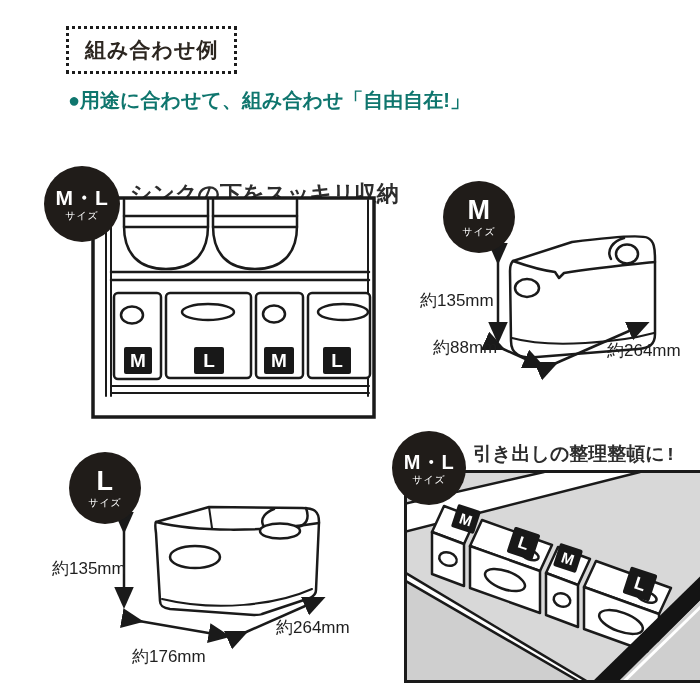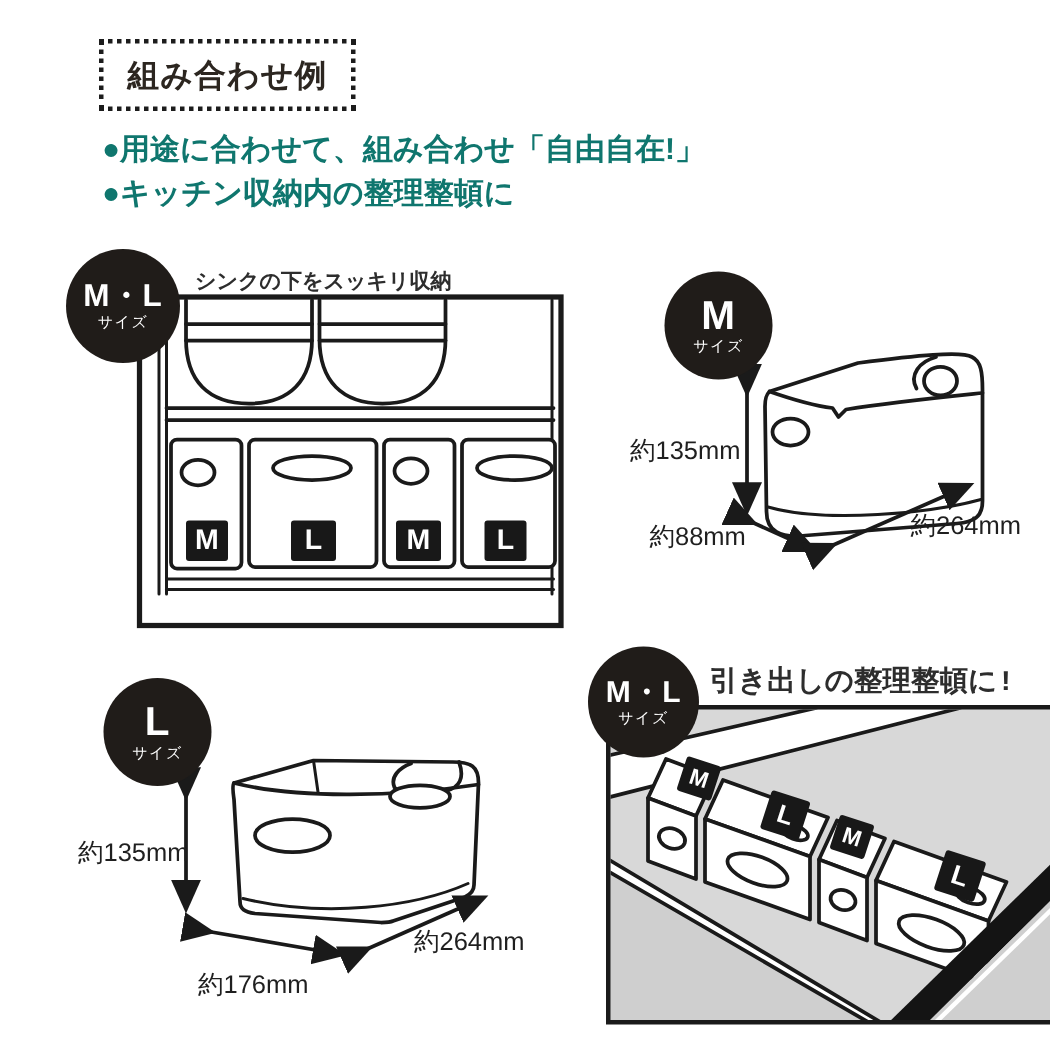--- a/index.html
+++ b/index.html
@@ -46,28 +46,27 @@
 <body>
 
 <div class="canvas">
 
   <div class="abs title-box">
     <span>組み合わせ例</span>
   </div>
 
   <div class="abs bullets">
     <div>●用途に合わせて、組み合わせ「自由自在!」</div>
-    <div>●キッチン収納内の整理整頓に</div>
   </div>
 
   <div class="abs badge" style="left:8px; top:166px; width:76px; height:76px;">
     <div class="badge-size" style="font-size:21px;">M・L</div>
     <div class="badge-sub">サイズ</div>
   </div>
-  <div class="abs caption" style="left:94px; top:179px; font-size:14px;">シンクの下をスッキリ収納</div>
+  <div class="abs caption" style="left:94px; top:179px; font-size:22px;">シンクの下をスッキリ収納</div>
 
   <svg class="abs" style="left:55px; top:196px;" width="285" height="226" viewBox="0 0 285 226">
     <rect x="2" y="2" width="281" height="219" fill="#ffffff" stroke="#1a1a1a" stroke-width="3.5"></rect>
     <g>
       <line class="ln" x1="15" y1="4" x2="15" y2="200" stroke-width="2"></line>
       <line class="ln" x1="20" y1="4" x2="20" y2="200" stroke-width="2"></line>
     </g>
     <g stroke-width="2.5">
       <path class="fw" d="M33,4 L33,30 C33,58 48,73 75,73 C102,73 117,58 117,30 L117,4"></path>
       <line class="ln" x1="33" y1="20" x2="117" y2="20"></line>
@@ -121,21 +120,21 @@
       <ellipse class="fw" cx="106" cy="60" rx="12" ry="9"></ellipse>
       <path class="ln" d="M91,110 C130,121 200,114 233,105" stroke-width="2"></path>
     </g>
     <g stroke="#1a1a1a" stroke-width="2.5">
       <line x1="77" y1="32" x2="77" y2="111" marker-start="url(#ahM)" marker-end="url(#ahM)"></line>
       <line x1="80" y1="120" x2="120" y2="138" marker-start="url(#ahM)" marker-end="url(#ahM)"></line>
       <line x1="133" y1="136" x2="224" y2="96" marker-start="url(#ahM)" marker-end="url(#ahM)"></line>
     </g>
   </svg>
   <div class="abs dim-label" style="left:384px; top:289px;">約135mm</div>
-  <div class="abs dim-label" style="left:397px; top:346px;">約88mm</div>
+  <div class="abs dim-label" style="left:397px; top:336px;">約88mm</div>
   <div class="abs dim-label" style="left:571px; top:339px;">約264mm</div>
 
   <div class="abs badge" style="left:33px; top:452px; width:72px; height:72px;">
     <div class="badge-size" style="font-size:27px;">L</div>
     <div class="badge-sub">サイズ</div>
   </div>
 
   <svg class="abs" style="left:20px; top:495px;" width="310" height="165" viewBox="0 0 310 165">
     <defs>
       <marker id="ahL" markerWidth="10" markerHeight="10" refX="7" refY="4" orient="auto">

